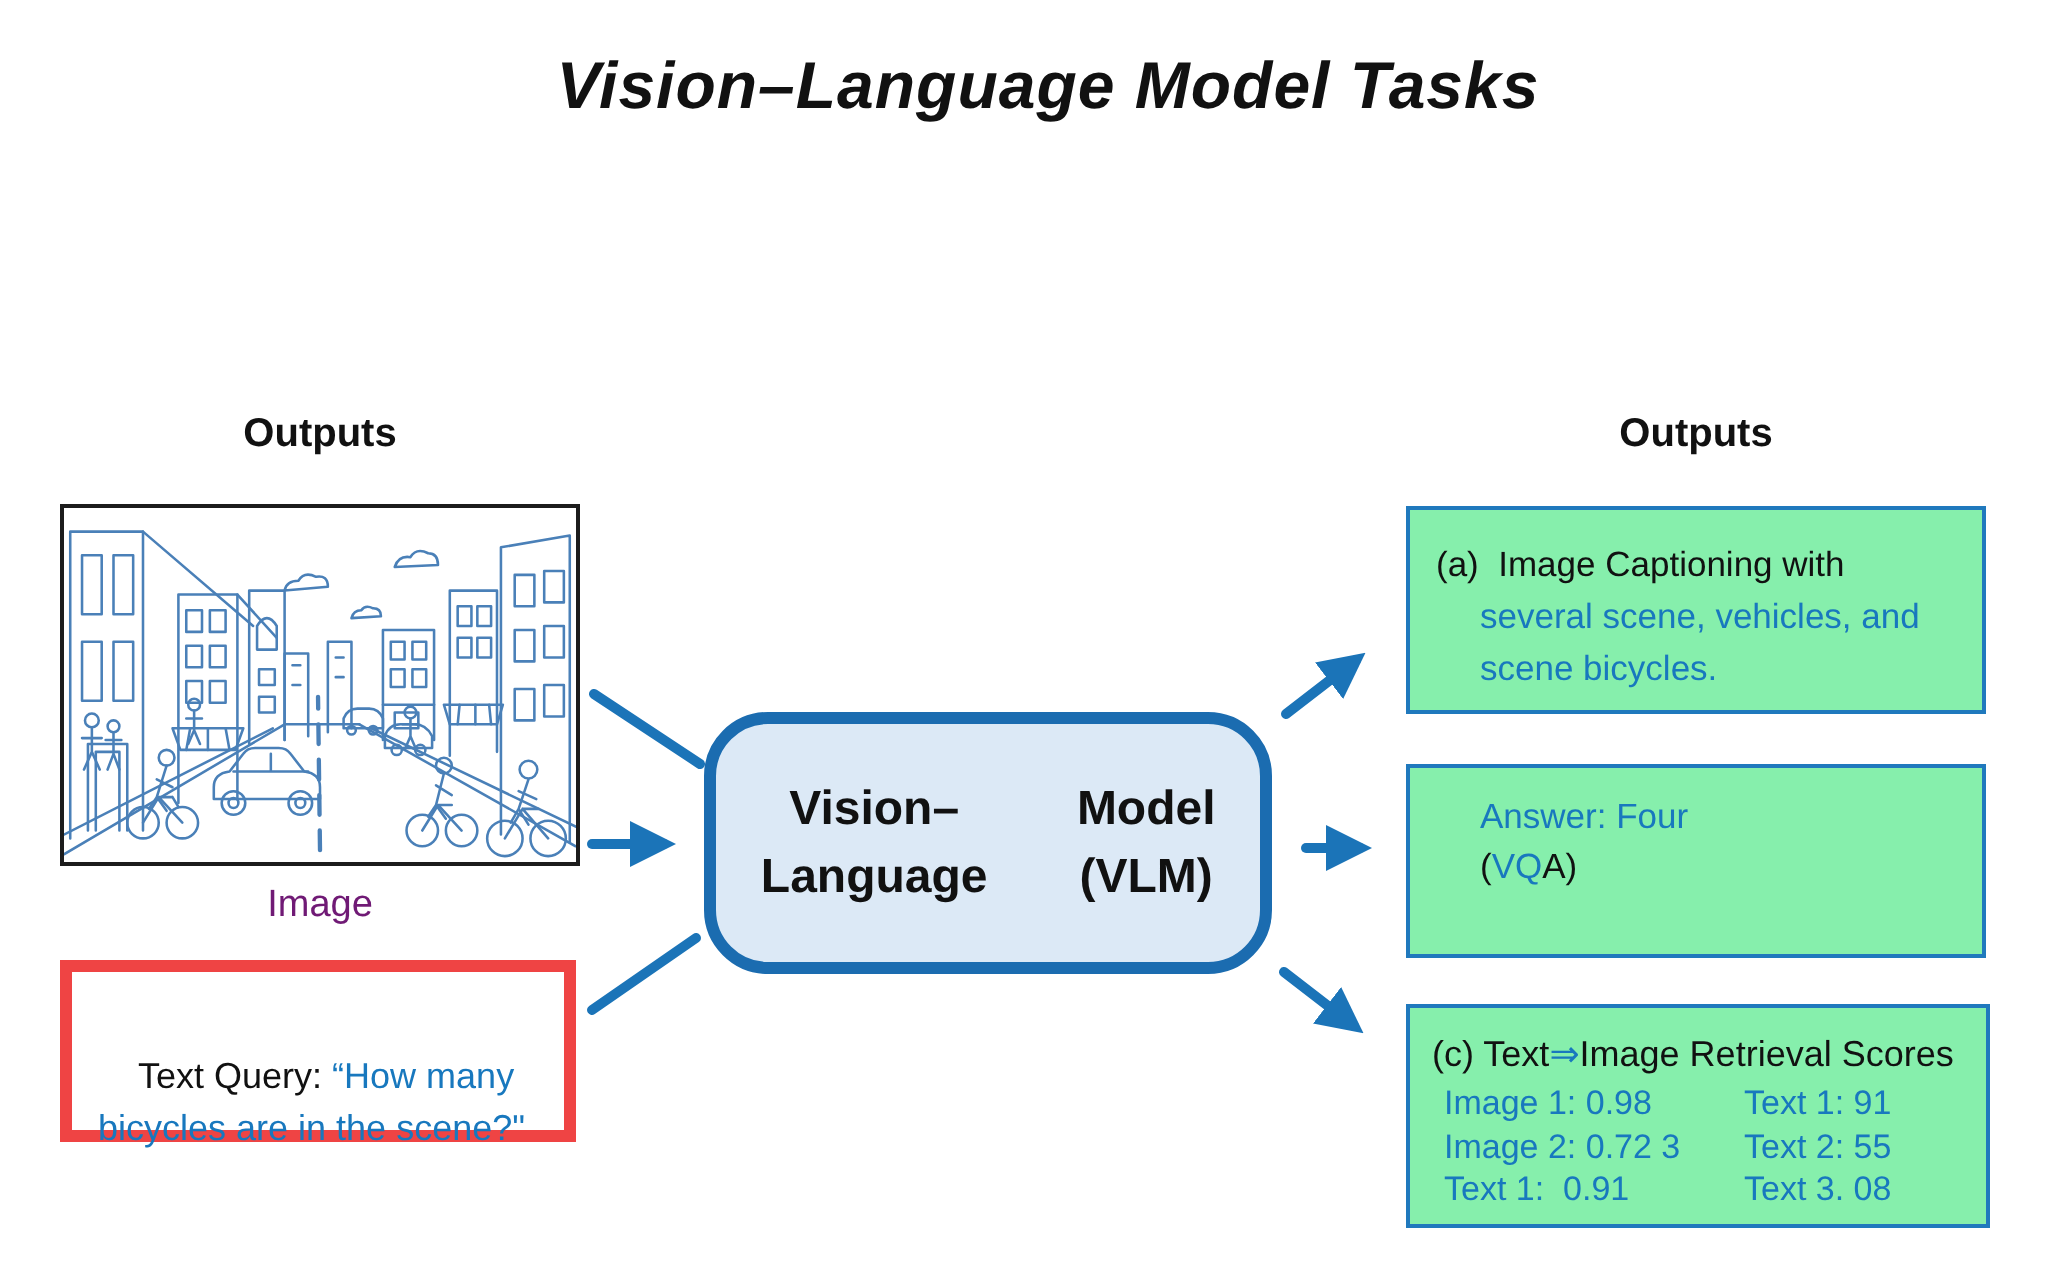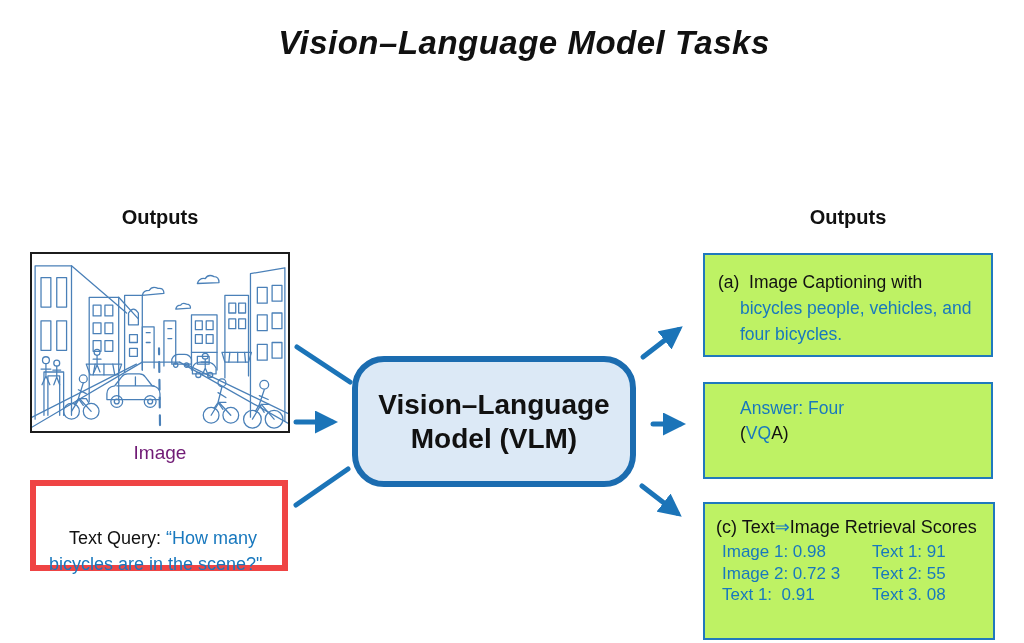--- a/index.html
+++ b/index.html
@@ -23,30 +23,30 @@
 
   
   .query-box{position:absolute;left:30px;top:480px;width:258px;height:91px;
     border:6px solid #ef4444;background:#fff;box-sizing:border-box;
     padding:13px 10px 0 13px;font-size:18px;line-height:26px;}
   .blue{color:#1878be;}
 
   
   .vlm-box{position:absolute;left:352px;top:356px;width:284px;height:131px;
     box-sizing:border-box;border:6px solid #1b6cb0;border-radius:32px;
-    background:#dce9f6;display:flex;flex-direction:column;align-items:center;
-    justify-content:center;text-align:center;font-size:28px;font-weight:700;
+    background:#dce9f6;display:flex;align-items:center;
+    justify-content:center;text-align:center;font-size:24px;font-weight:700;
     line-height:34px;color:#111;}
 
   
-  .out-box{position:absolute;left:703px;box-sizing:border-box;background:#bef264;
+  .out-box{position:absolute;left:703px;box-sizing:border-box;background:#86efac;
     border:2px solid #2079bd;font-size:17.5px;line-height:26px;color:#111;}
   #box-a{top:253px;width:290px;height:104px;padding:14px 0 0 13px;}
   #box-b{top:382px;width:290px;height:97px;padding:12px 0 0 13px;line-height:25px;}
-  #box-c{top:502px;width:292px;height:138px;padding:11px 0 0 11px;font-size:18px;line-height:24px;}
+  #box-c{top:502px;width:292px;height:112px;padding:11px 0 0 11px;font-size:18px;line-height:24px;}
   .indent{margin-left:22px;}
   .score-grid{display:flex;margin-top:2px;font-size:17px;line-height:21.5px;}
   .score-col-left{margin-left:6px;width:150px;}
   .score-col-right{flex:1;}
 
   .arrows{position:absolute;left:0;top:0;width:1024px;height:643px;pointer-events:none;}
 </style>
 </head>
 <body>
 
@@ -175,22 +175,22 @@
     <span>Text Query: </span><span class="blue">“How many bicycles are in the scene?"</span>
   </div>
 
   <div class="vlm-box">
     <div>Vision–Language</div>
     <div>Model (VLM)</div>
   </div>
 
   <div id="box-a" class="out-box">
     <div class="pre">(a)  Image Captioning with</div>
-    <div class="indent blue pre">bicycles people, vehicles, and</div>
-    <div class="indent blue pre">four bicycles.</div>
+    <div class="indent blue pre">several scene, vehicles, and</div>
+    <div class="indent blue pre">scene bicycles.</div>
   </div>
 
   <div id="box-b" class="out-box">
     <div class="indent blue pre">Answer: Four</div>
     <div class="indent pre"><span>(</span><span class="blue">VQ</span><span>A)</span></div>
   </div>
 
   <div id="box-c" class="out-box">
     <div class="pre"><span>(c) Text</span><span class="blue">⇒</span><span>Image Retrieval Scores</span></div>
     <div class="score-grid">

